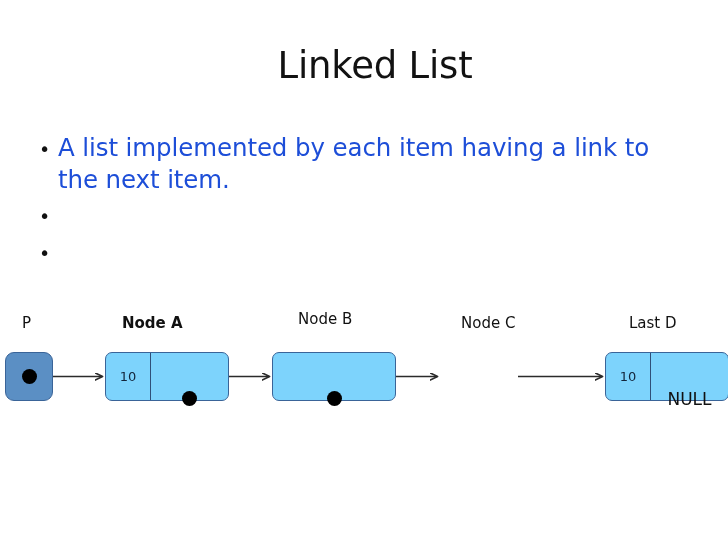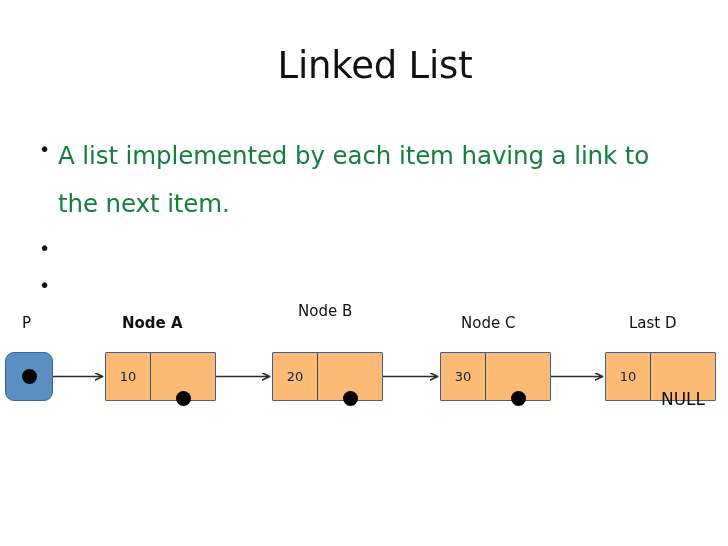--- a/index.html
+++ b/index.html
@@ -47,22 +47,22 @@
     flex: 0 0 22px;
     font-size: 19px;
     line-height: 34px;
     color: #111;
     text-align: left;
     padding-left: 3px;
     box-sizing: border-box;
   }
   .bullet-text {
     font-size: 24.5px;
-    line-height: 48px;
-    color: #15803d;
+    line-height: 32px;
+    color: #1d4ed8;
     max-width: 610px;
     letter-spacing: -0.1px;
   }
 
   
   .diagram {
     position: absolute;
     left: 0;
     top: 300px;
     width: 728px;
@@ -83,25 +83,25 @@
     width: 48px;
     height: 49px;
     background: #5b8fc4;
     border: 1.5px solid #3a6498;
     border-radius: 9px;
     box-sizing: border-box;
   }
   .node-box {
     position: absolute;
     top: 52px;
-    width: 111px;
+    width: 124px;
     height: 49px;
-    background: #fdba74;
+    background: #7dd3fc;
     border: 1.5px solid #3a6498;
-    border-radius: 1px;
+    border-radius: 7px;
     box-sizing: border-box;
     display: flex;
   }
   .cell-data {
     width: 45px;
     flex: 0 0 45px;
     display: flex;
     align-items: center;
     justify-content: center;
     font-size: 13px;
@@ -169,49 +169,42 @@
       </marker>
     </defs>
     <line x1="29" y1="76.5" x2="102" y2="76.5" stroke="#2b2b2b" stroke-width="1.3" marker-end="url(#ah)"></line>
     <line x1="183" y1="76.5" x2="269" y2="76.5" stroke="#2b2b2b" stroke-width="1.3" marker-end="url(#ah)"></line>
     <line x1="350" y1="76.5" x2="437" y2="76.5" stroke="#2b2b2b" stroke-width="1.3" marker-end="url(#ah)"></line>
     <line x1="518" y1="76.5" x2="602" y2="76.5" stroke="#2b2b2b" stroke-width="1.3" marker-end="url(#ah)"></line>
   </svg>
 
   <div class="node-caption" style="left:22px;  top:14px;">P</div>
   <div class="node-caption" style="left:122px; top:14px;font-weight:bold;">Node A</div>
-  <div class="node-caption" style="left:298px; top:2px;">Node B</div>
+  <div class="node-caption" style="left:298px; top:10px;">Node B</div>
   <div class="node-caption" style="left:461px; top:14px;">Node C</div>
   <div class="node-caption" style="left:629px; top:14px;">Last D</div>
 
   <div class="ptr-box">
     <div style="width:100%;height:100%;display:flex;align-items:center;justify-content:center;">
       <span class="dot"></span>
     </div>
   </div>
 
   <div class="node-box" style="left:105px;">
     <div class="cell-data">10</div>
     <div class="cell-link">
       <span class="dot"></span>
     </div>
   </div>
 
   <div class="node-box" style="left:272px;">
-    <div class="cell-data">20</div>
     <div class="cell-link">
       <span class="dot"></span>
     </div>
   </div>
 
-  <div class="node-box" style="left:440px;">
-    <div class="cell-data">30</div>
-    <div class="cell-link">
-      <span class="dot"></span>
-    </div>
-  </div>
 
   <div class="node-box" style="left:605px;">
     <div class="cell-data">10</div>
     <div class="cell-link null-cell">NULL</div>
   </div>
 
 </div>
 
 </body></html>

